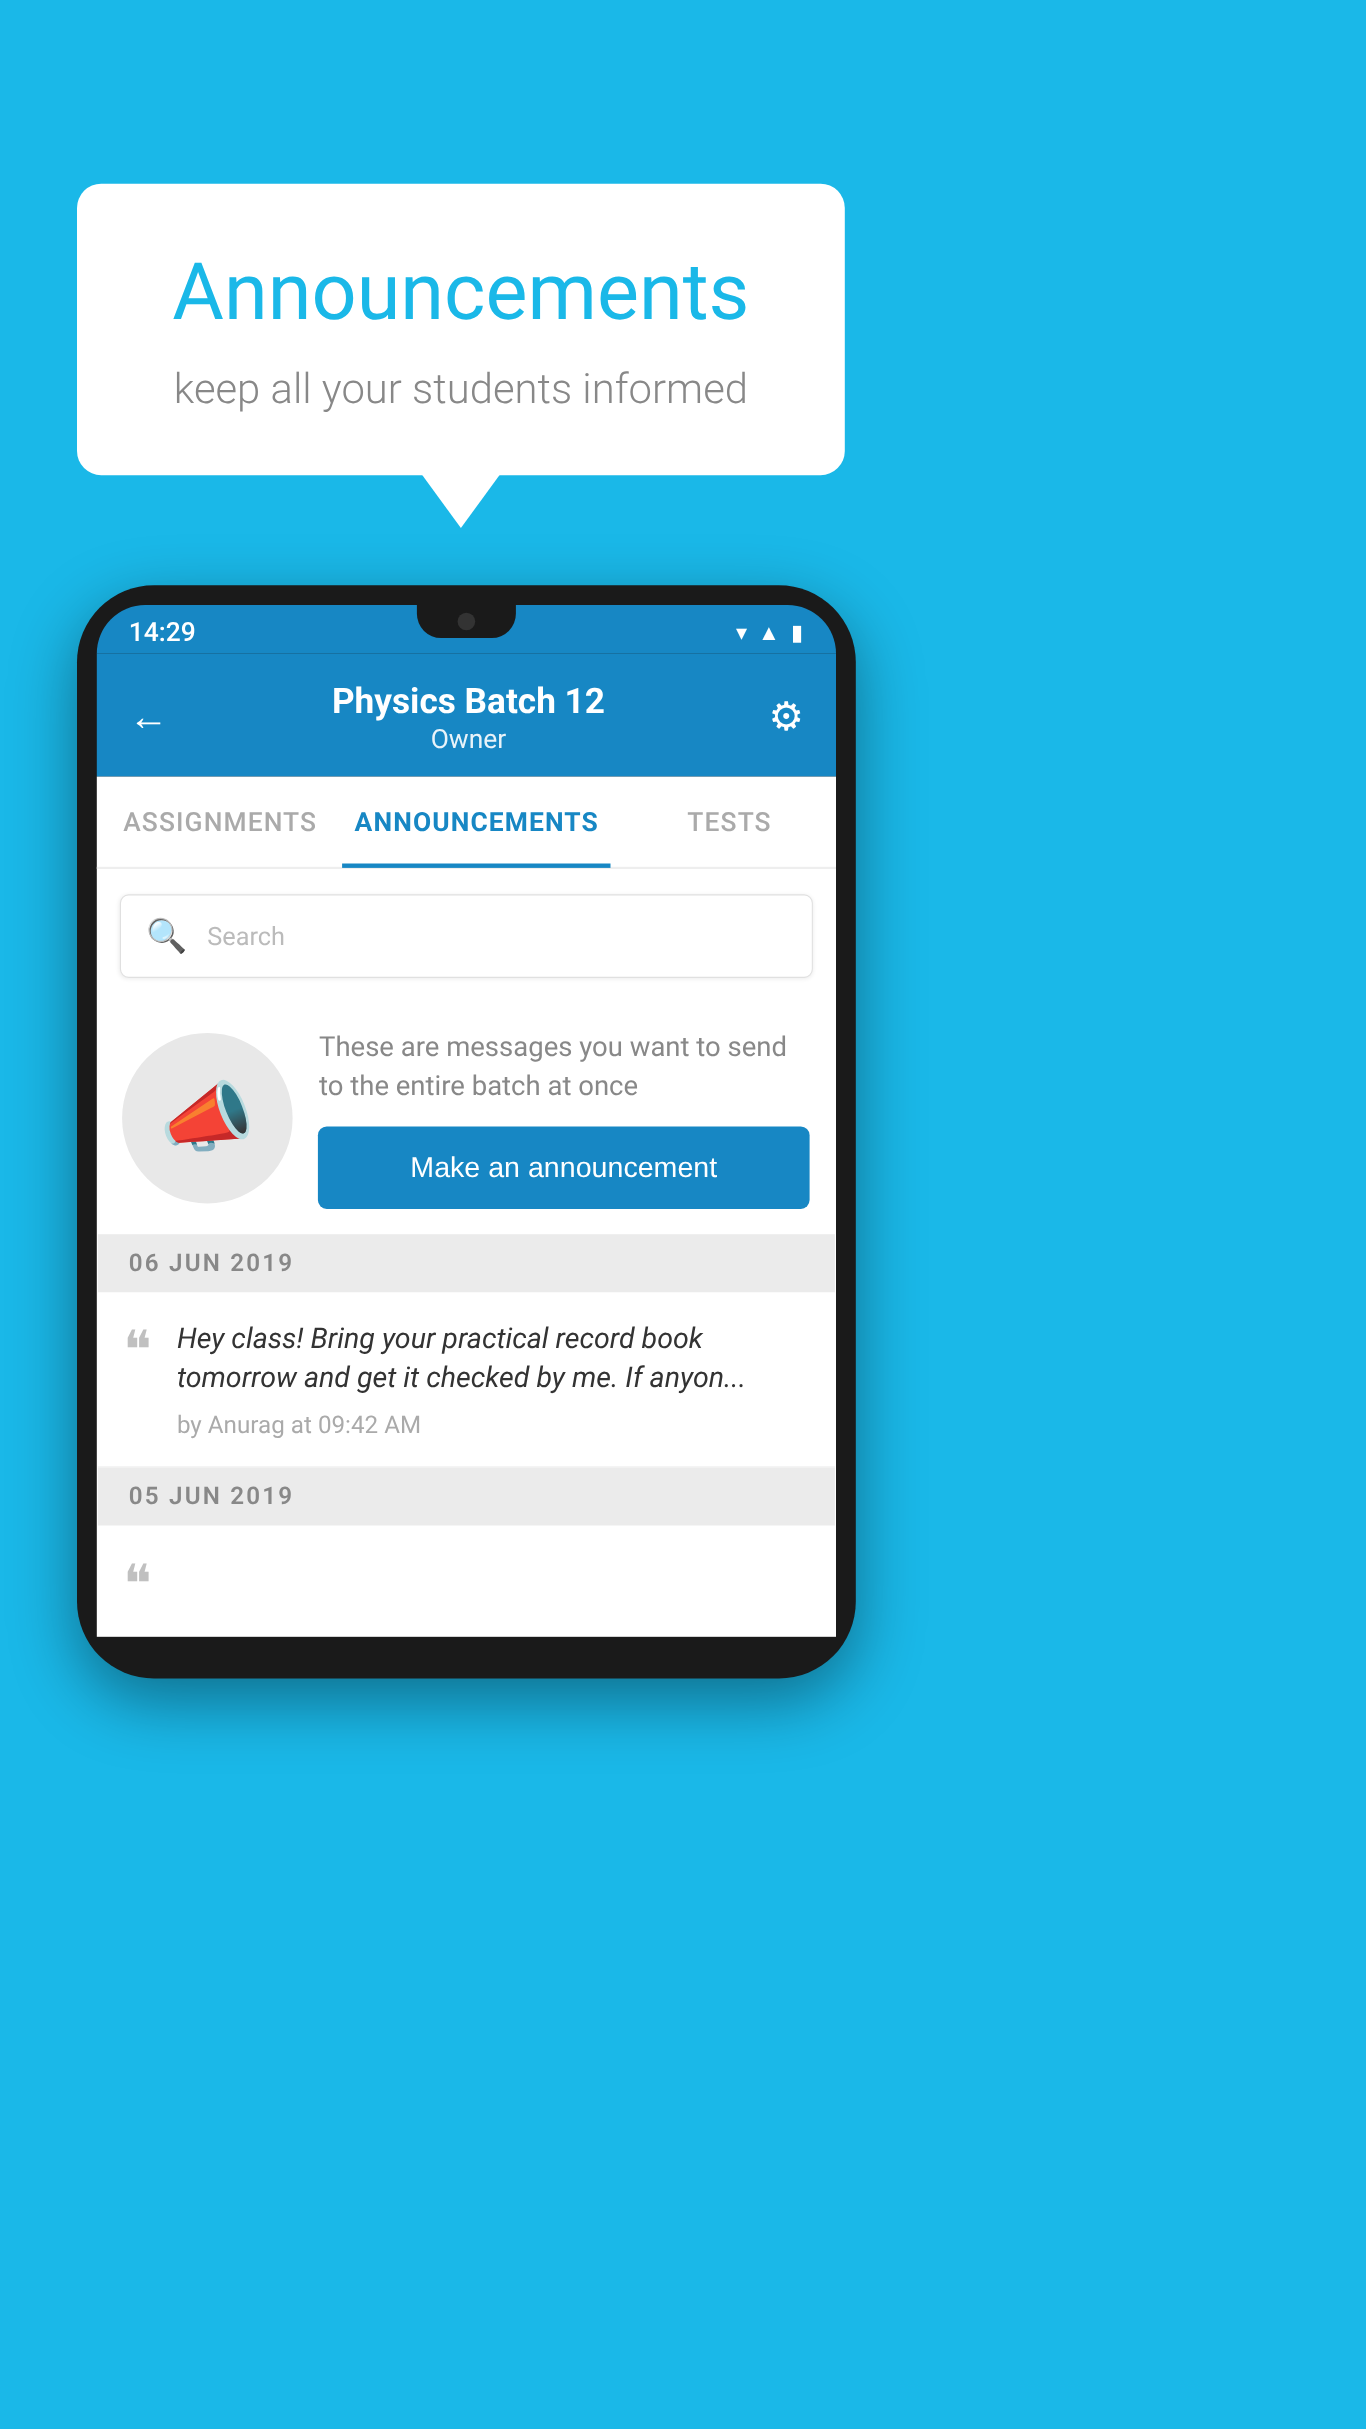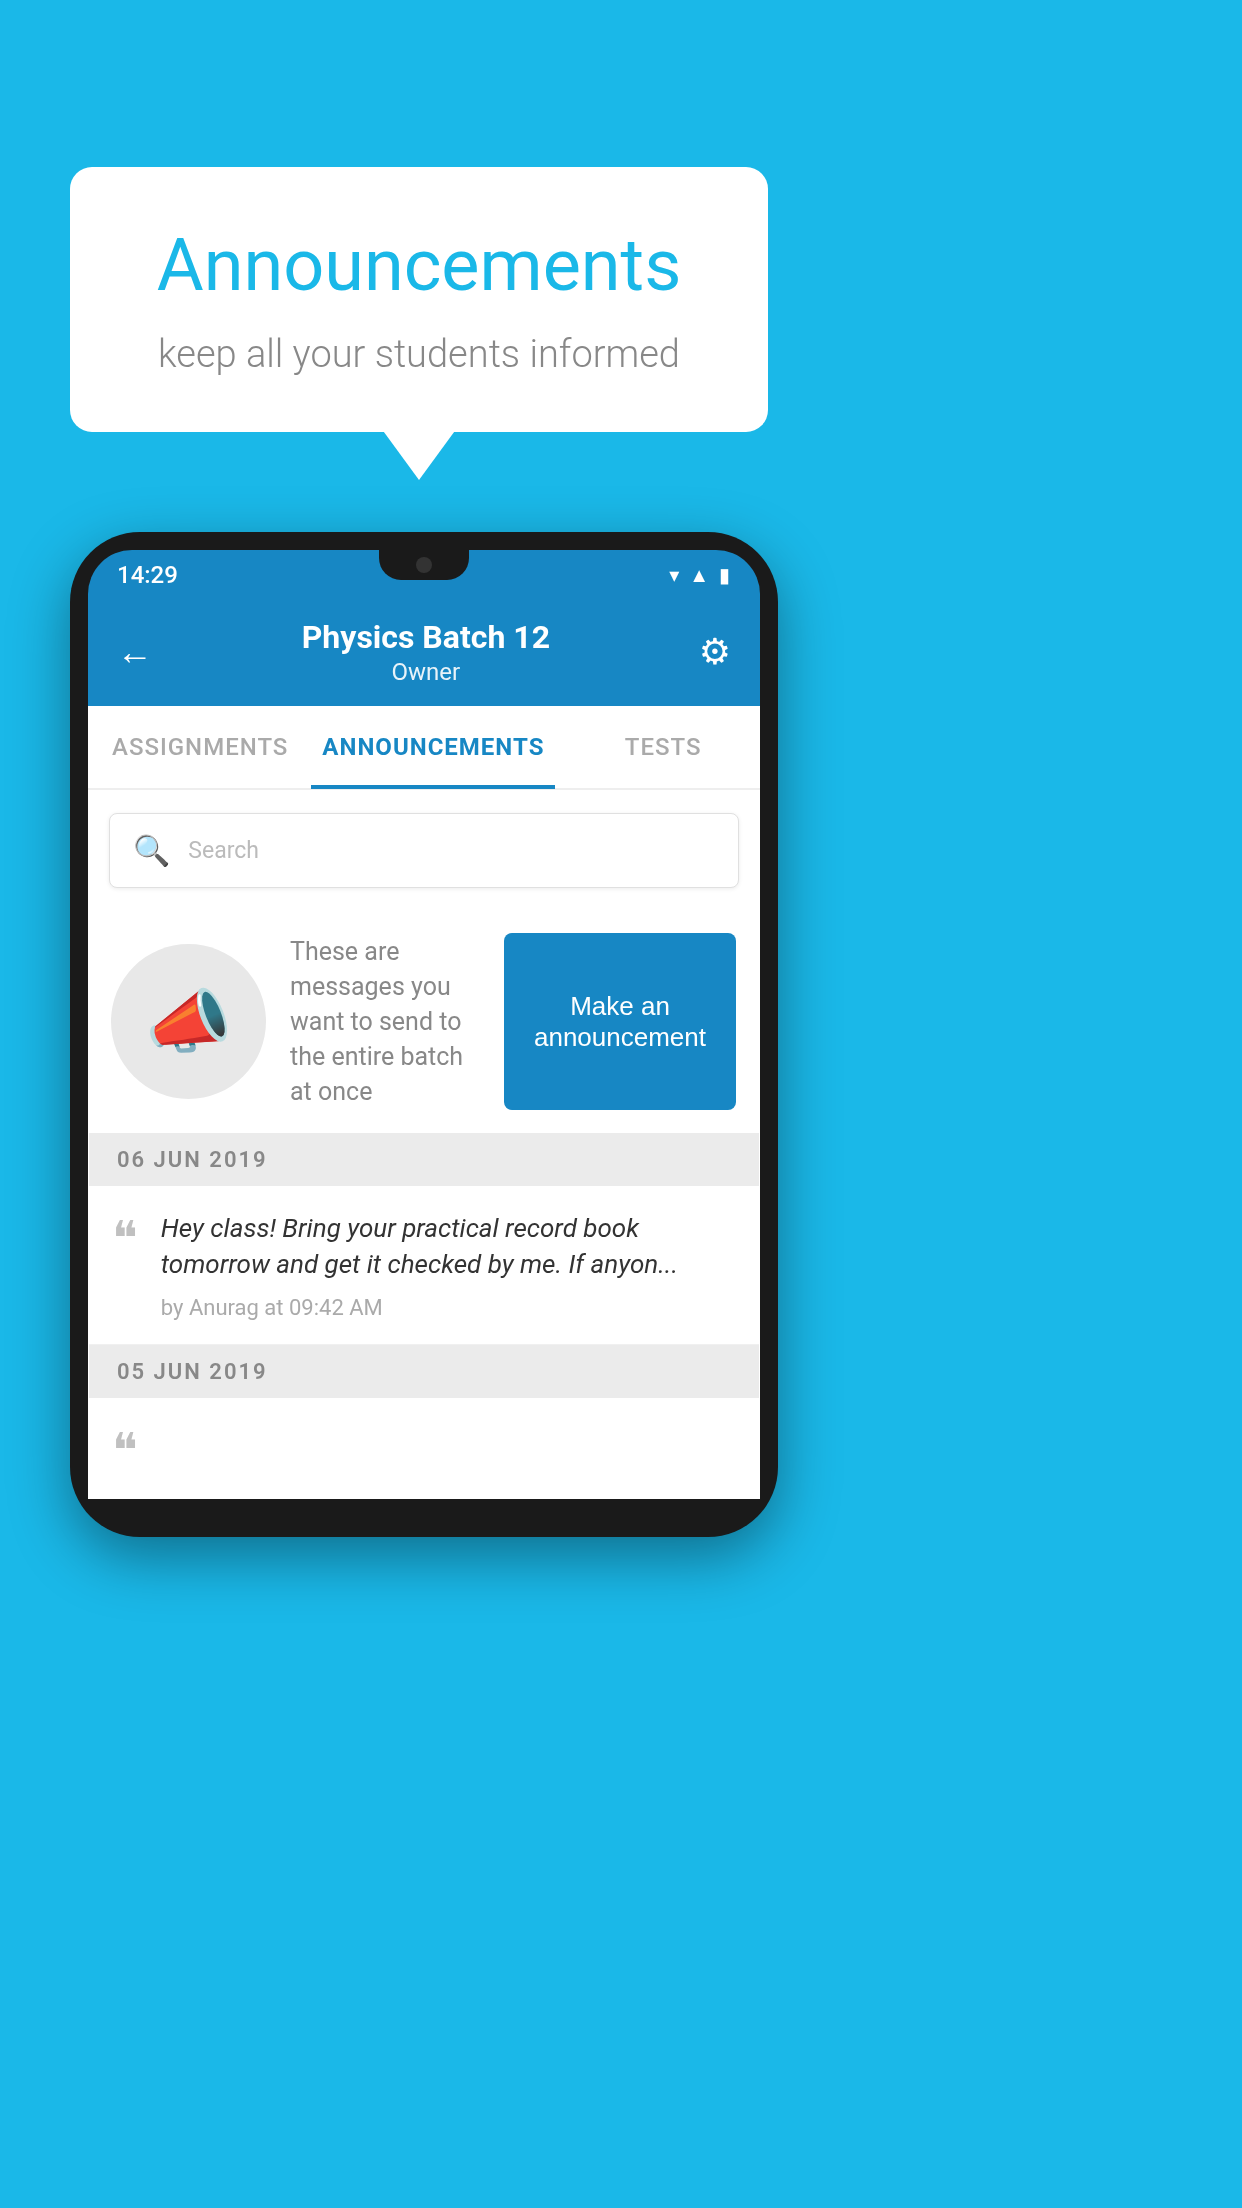--- a/index.html
+++ b/index.html
@@ -232,21 +232,21 @@
       justify-content: center;
       flex-shrink: 0;
     }
 
     .promo-megaphone {
       font-size: 70px;
     }
 
     .promo-right {
       display: flex;
-      flex-direction: row;
+      flex-direction: column;
       gap: 18px;
     }
 
     .promo-text {
       color: #888;
       font-size: 25px;
       line-height: 1.4;
     }
 
     .make-announcement-btn {

